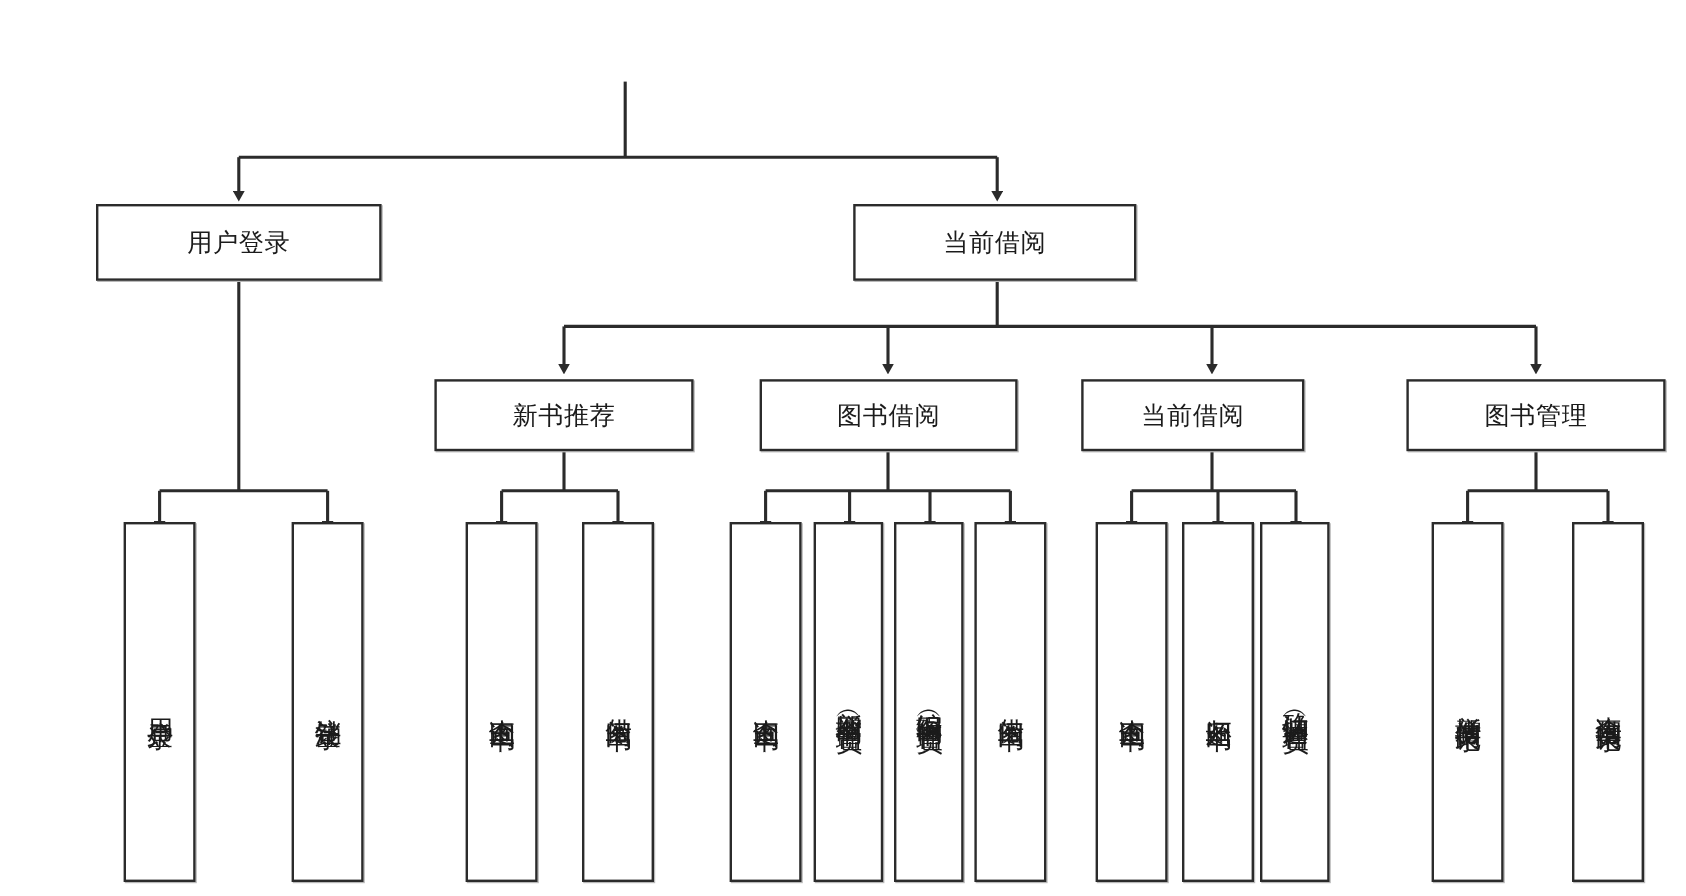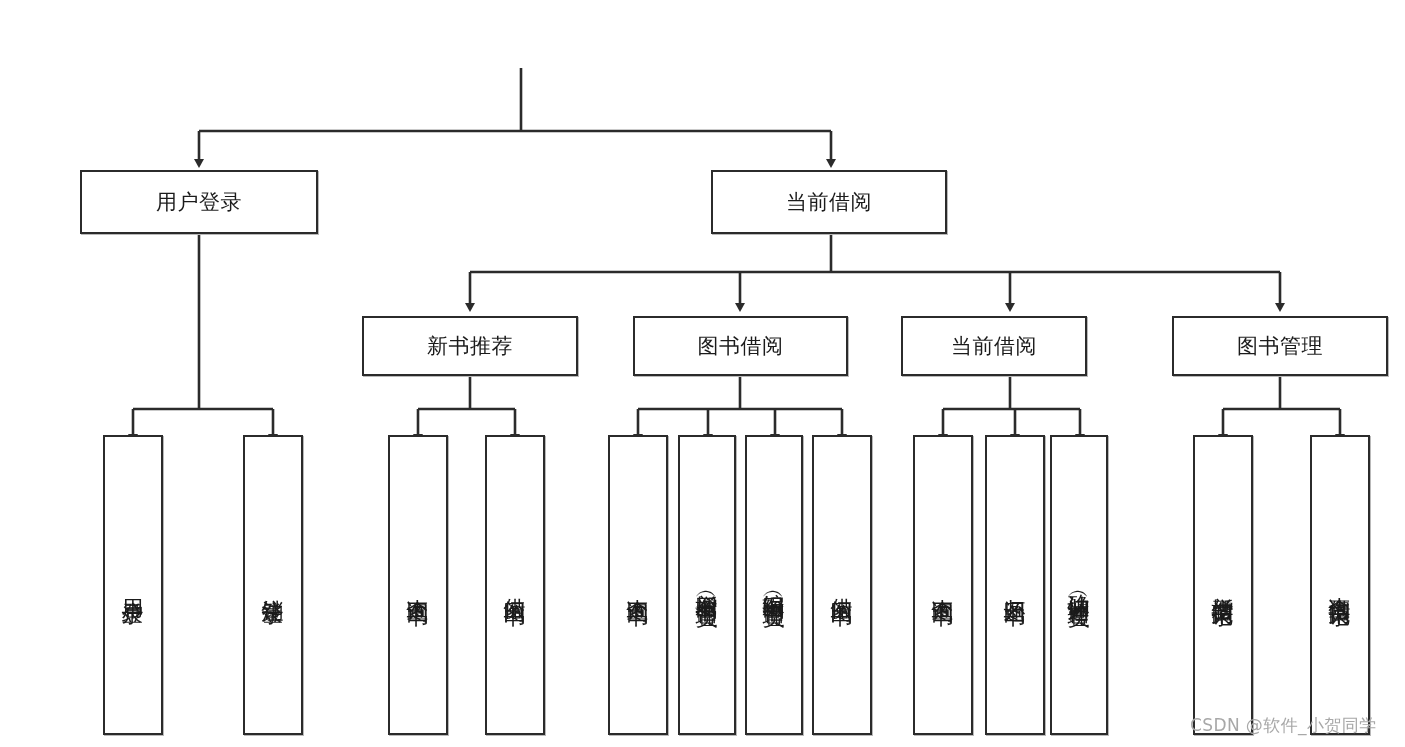--- a/index.html
+++ b/index.html
@@ -195,15 +195,14 @@
   </div>
 
   <div class="node vert" style="left:1193px; top:435px; width:60px; height:300px;">
     <span class="node-label">新增借阅记录</span>
   </div>
 
   <div class="node vert" style="left:1310px; top:435px; width:60px; height:300px;">
     <span class="node-label">查询借阅记录</span>
   </div>
 
-  <div class="watermark" style="left:1190px; top:714px;">CSDN @软件_小贺同学</div>
 
 </div>
 
 </body></html>

